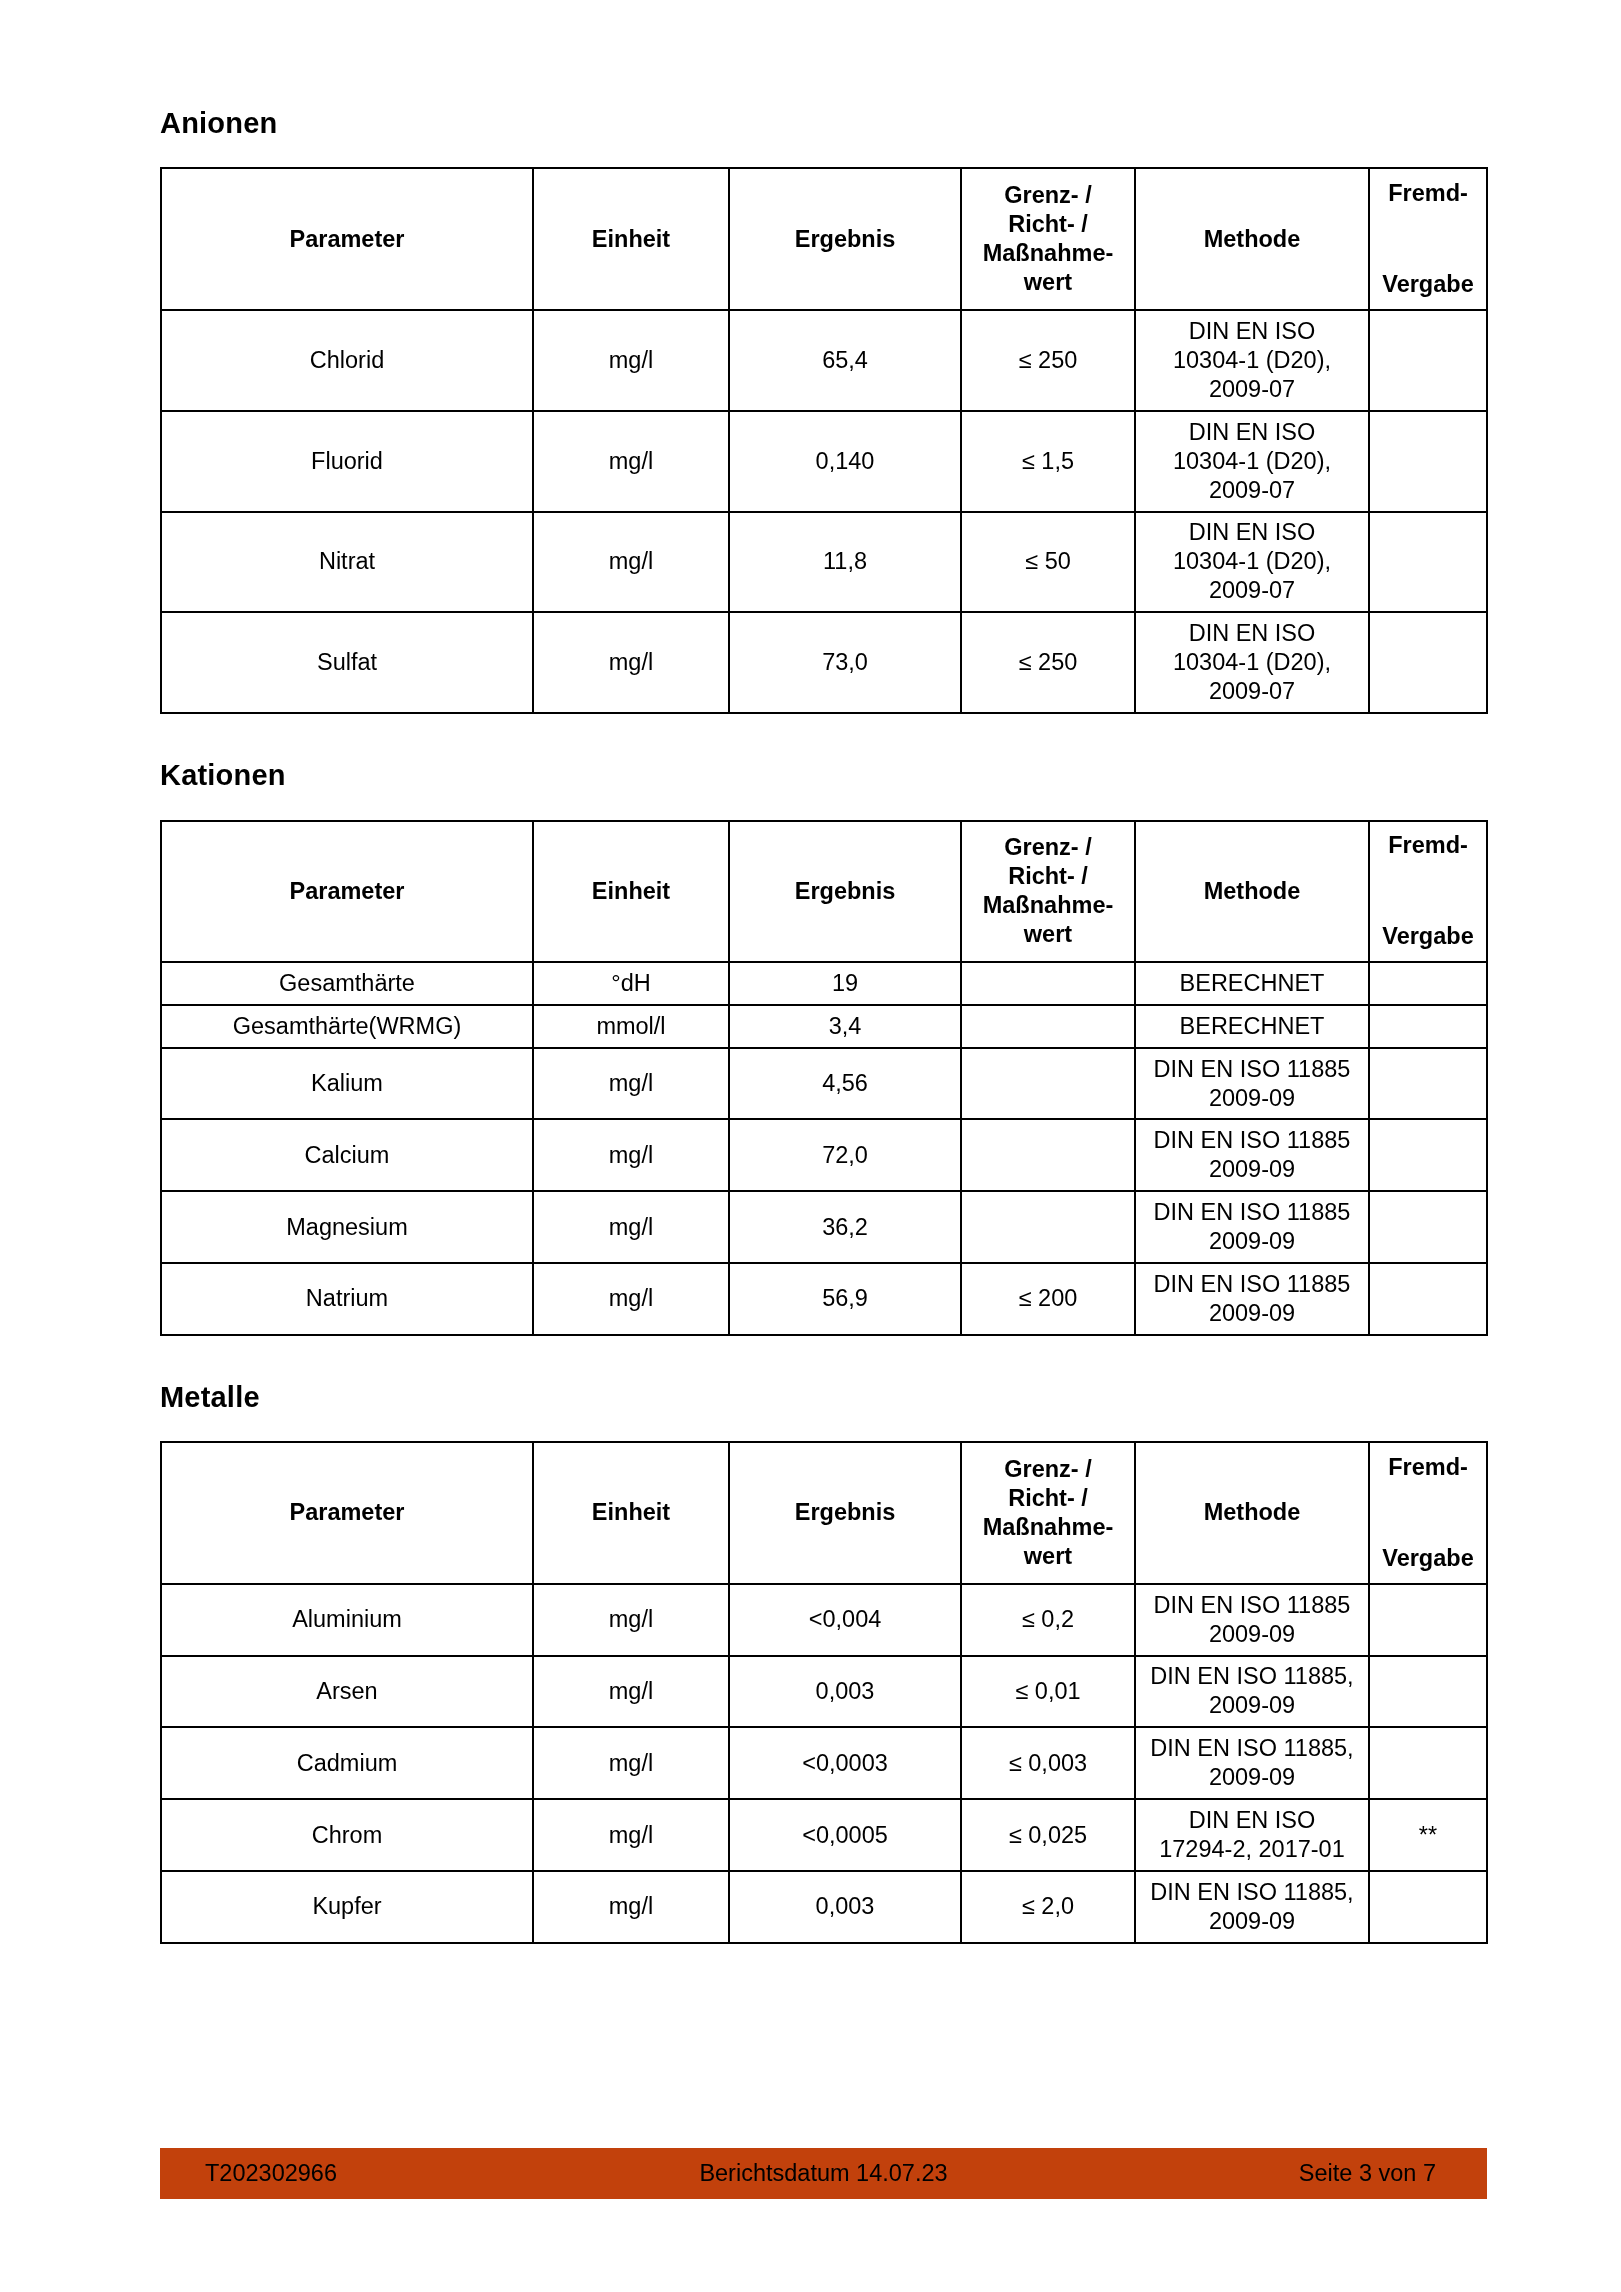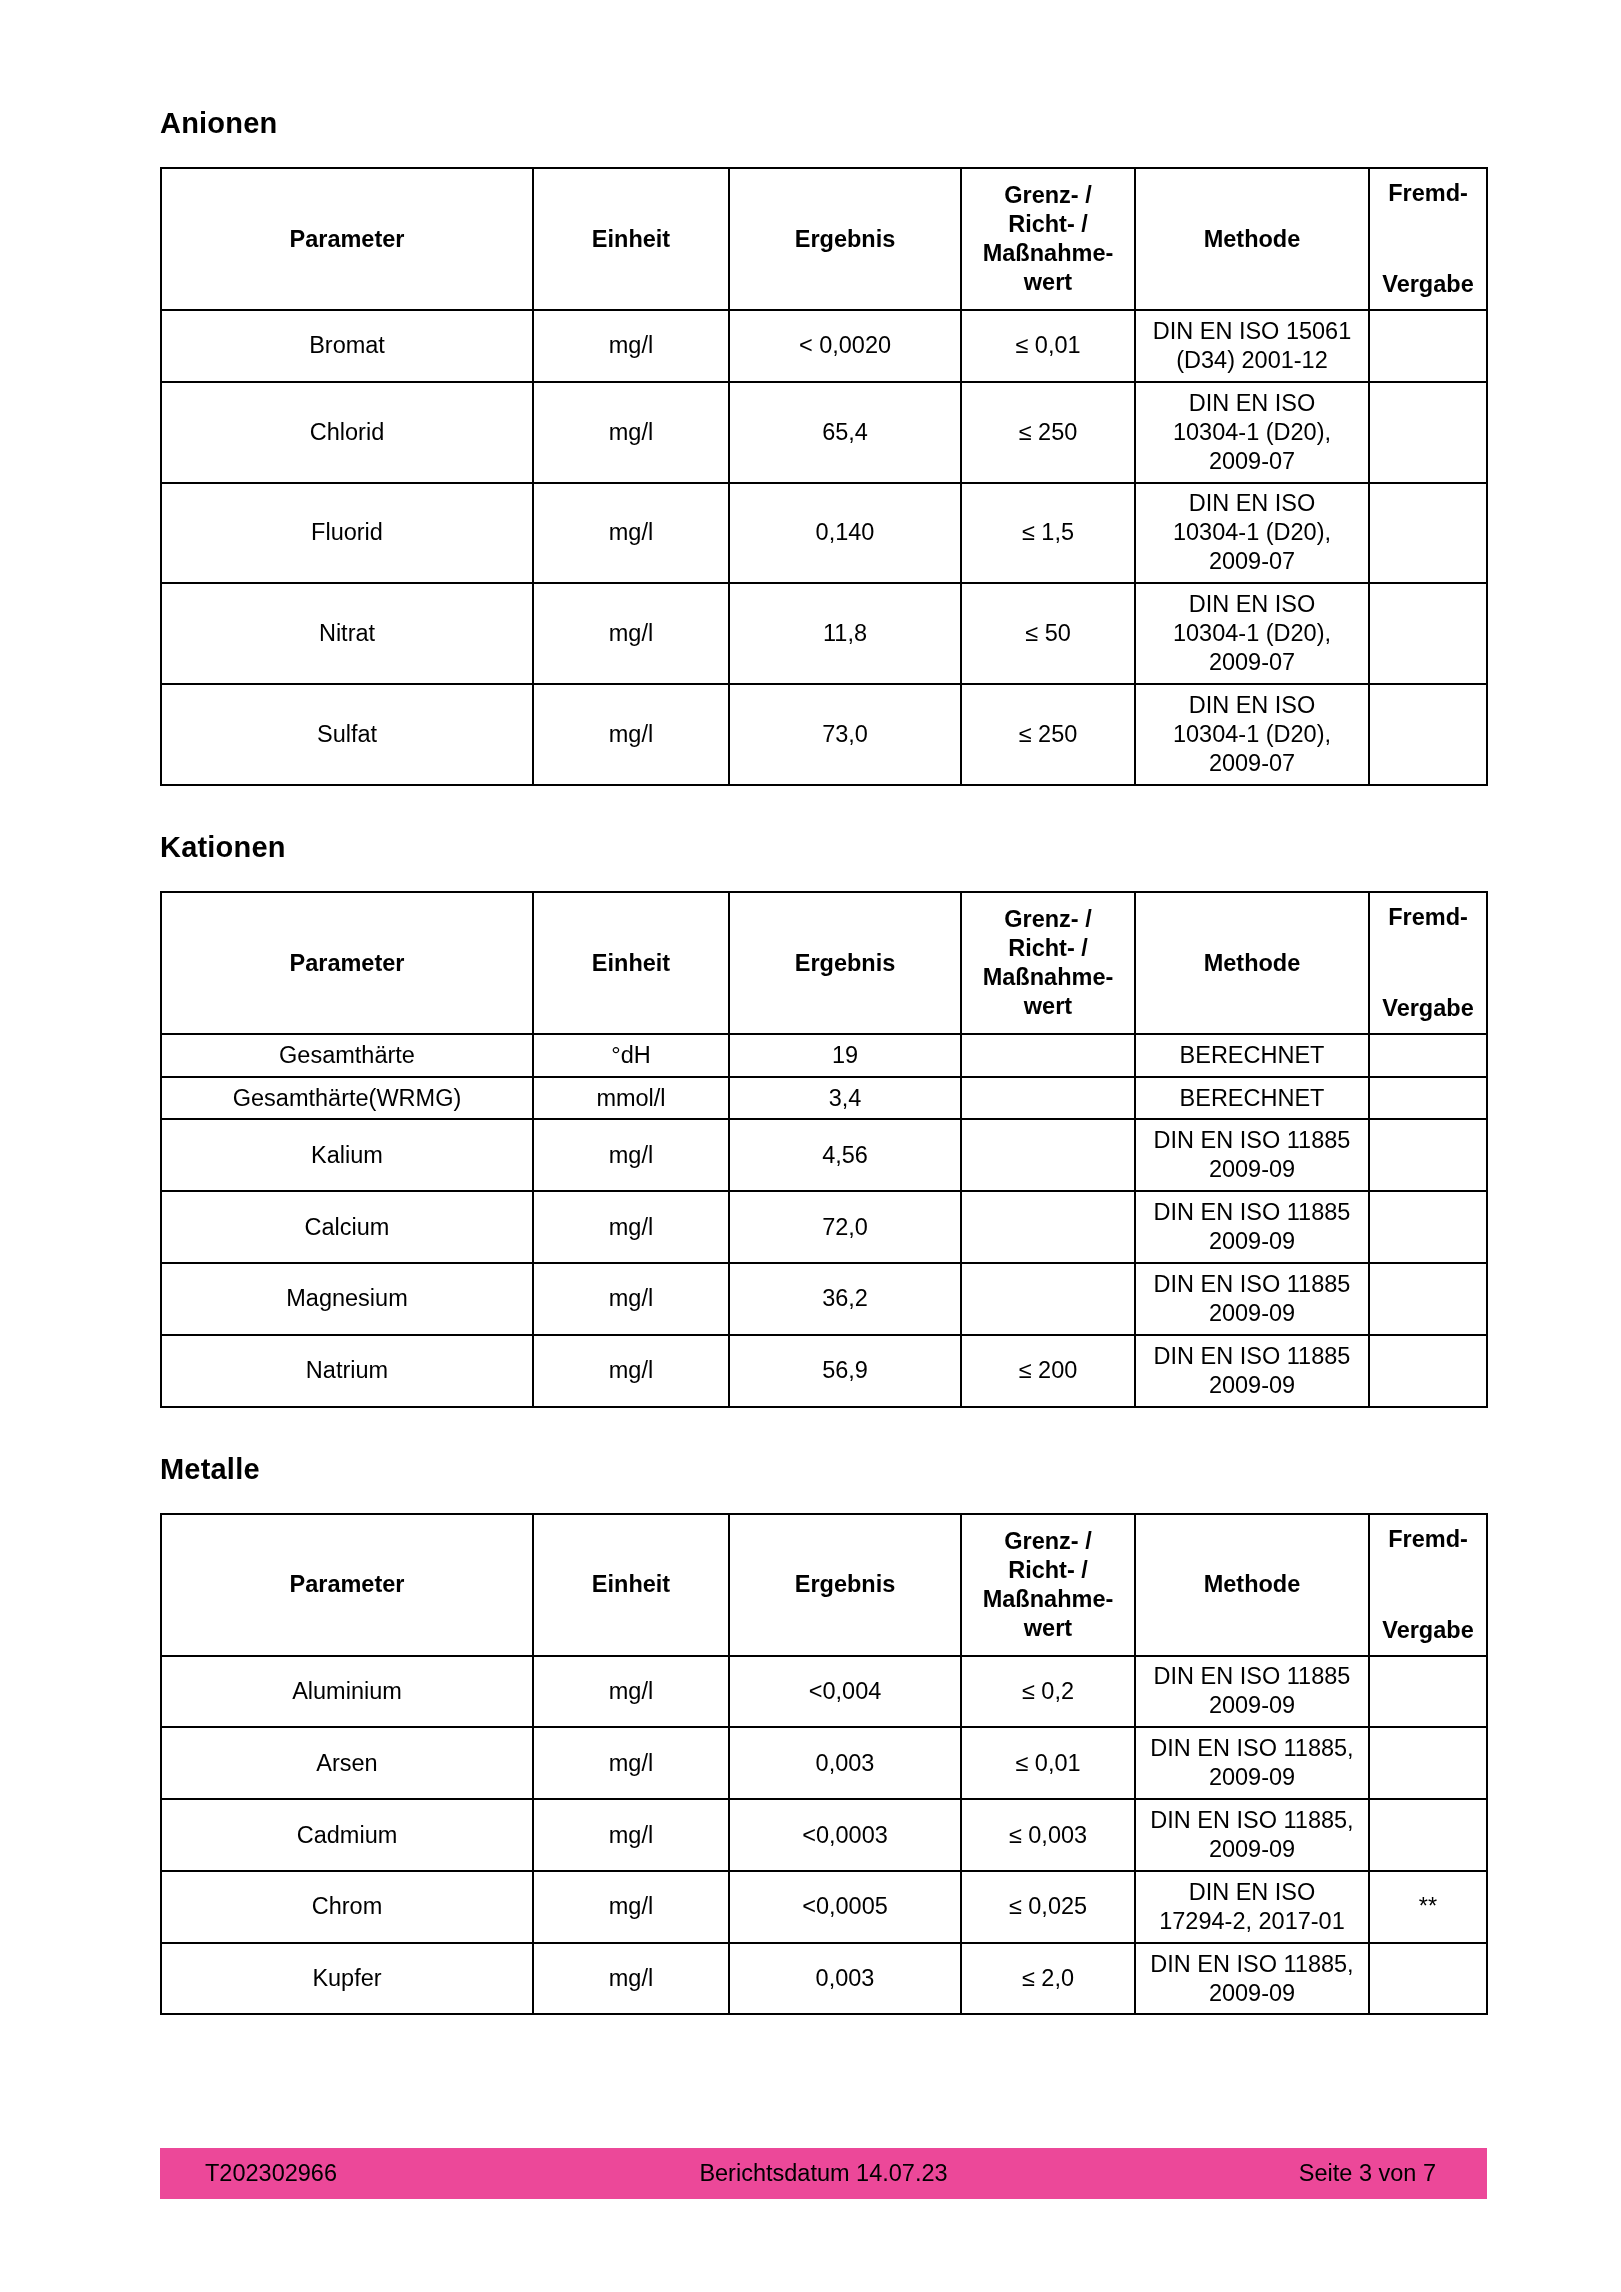--- a/index.html
+++ b/index.html
@@ -59,21 +59,21 @@
     flex-direction: column;
     justify-content: space-between;
     align-items: center;
   }
   .footer {
     position: absolute;
     left: 160px;
     top: 2148px;
     width: 1327px;
     height: 51px;
-    background: #ec4899;
+    background: #c2410c;
     display: grid;
     grid-template-columns: 1fr 1fr 1fr;
     align-items: center;
   }
   .footer .f-left  { justify-self: start; padding-left: 45px; }
   .footer .f-center{ justify-self: center; text-align: center; }
   .footer .f-right { justify-self: end; padding-right: 51px; }
 </style>
 </head>
 <body>
@@ -103,29 +103,20 @@
         <th>
           <div class="fremd-wrap">
             <span>Fremd-</span>
             <span>Vergabe</span>
           </div>
         </th>
       </tr>
     </thead>
     <tbody>
       <tr>
-        <td class="param">Bromat</td>
-        <td>mg/l</td>
-        <td class="ergebnis">&lt; 0,0020</td>
-        <td>≤ 0,01</td>
-        <td class="methode">DIN EN ISO 15061
-(D34) 2001-12</td>
-        <td></td>
-      </tr>
-      <tr>
         <td class="param">Chlorid</td>
         <td>mg/l</td>
         <td class="ergebnis">65,4</td>
         <td>≤ 250</td>
         <td class="methode">DIN EN ISO
 10304-1 (D20),
 2009-07</td>
         <td></td>
       </tr>
       <tr>

